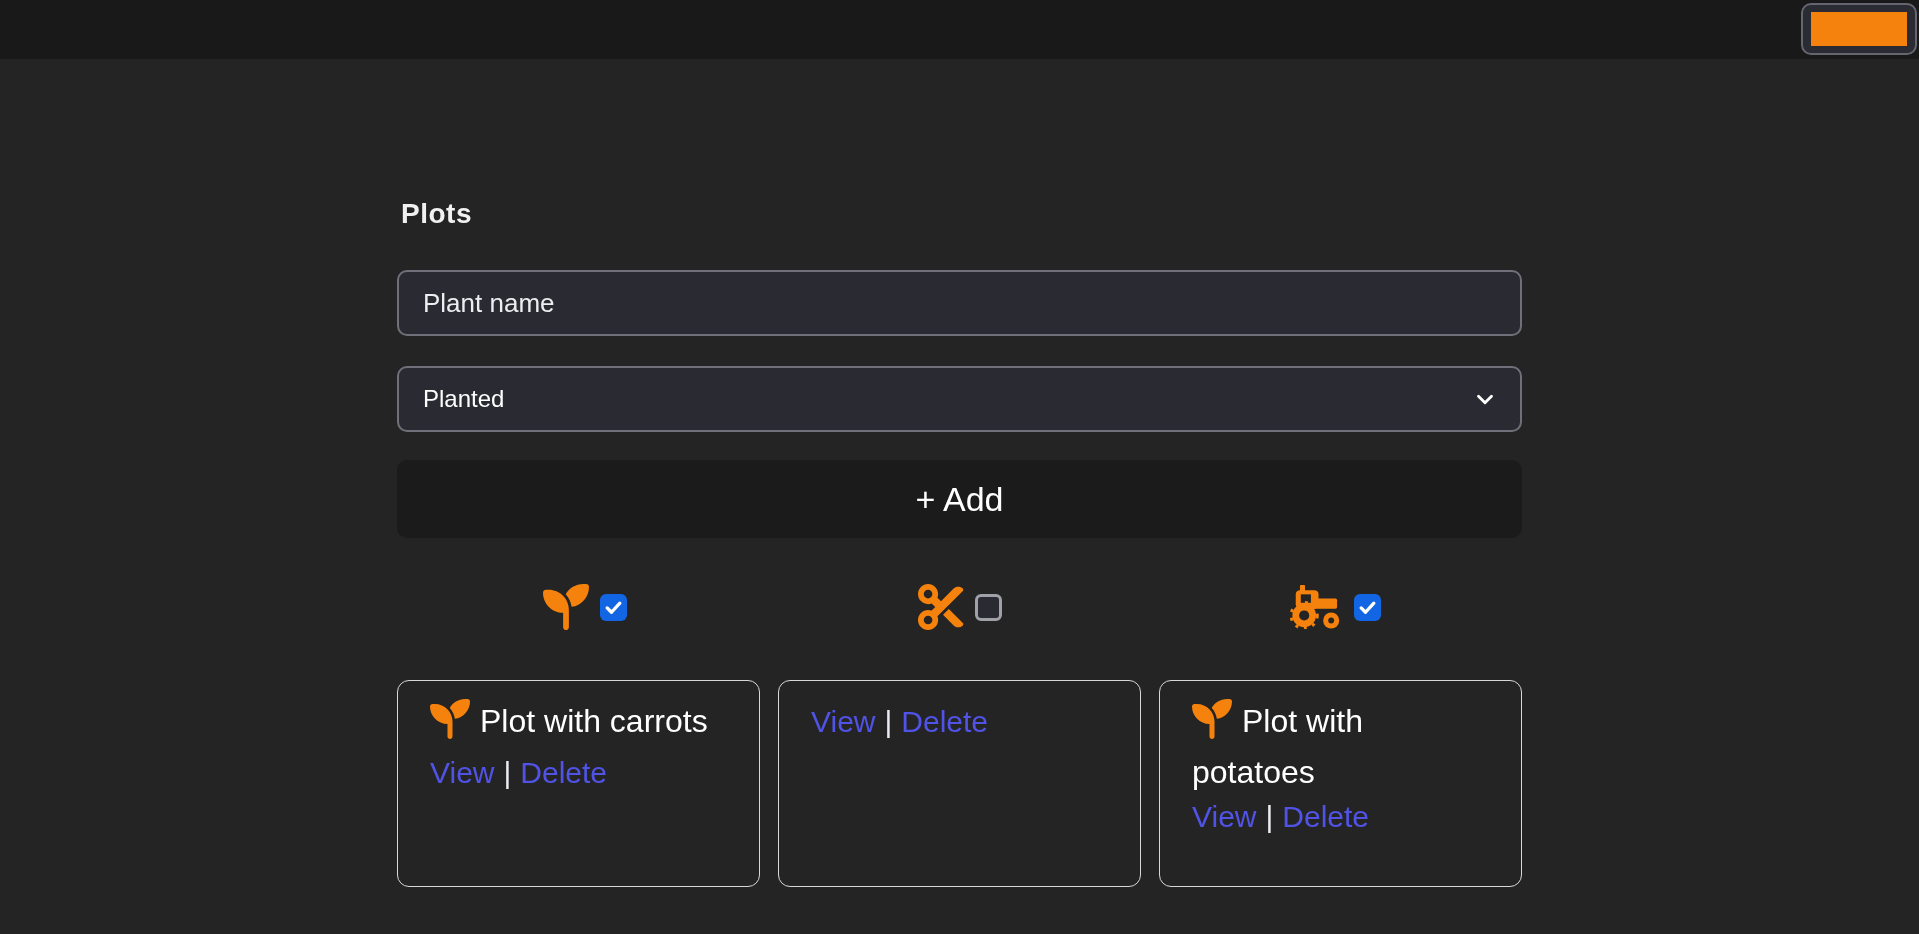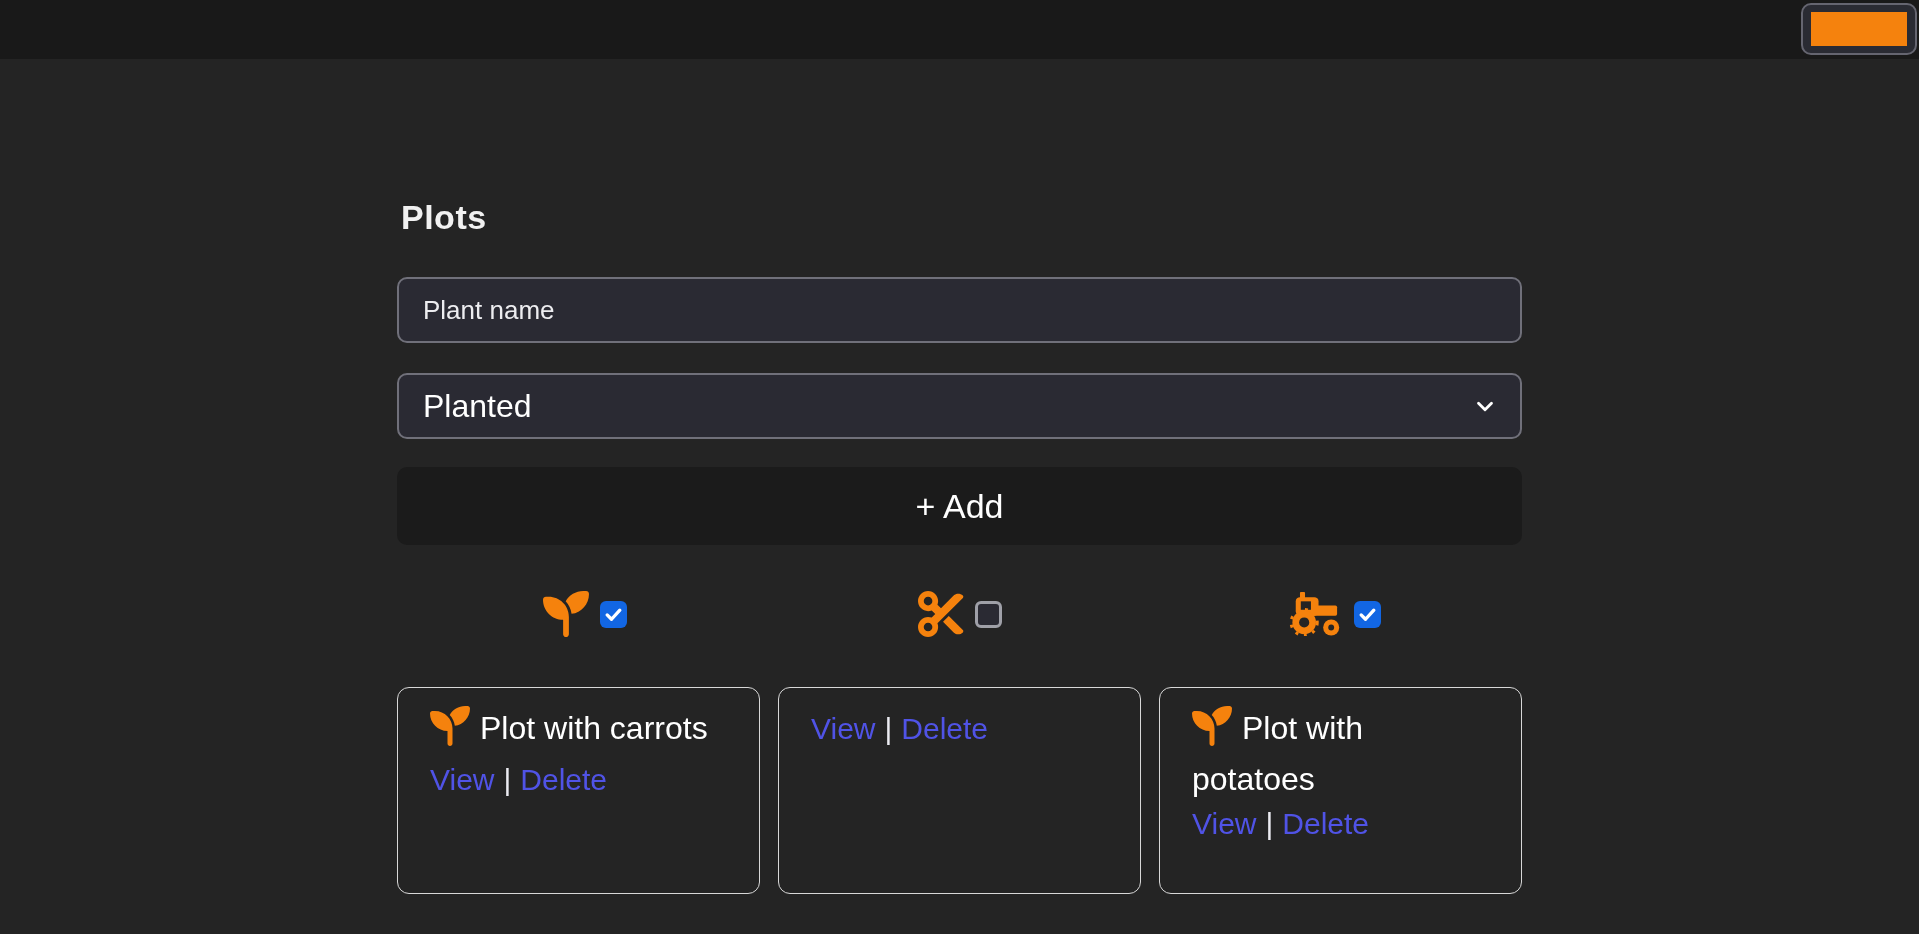--- a/index.html
+++ b/index.html
@@ -20,33 +20,33 @@
     height:59px;background:#191919;position:relative;
   }
   .topbar-btn{
     position:absolute;top:3px;right:2px;width:116px;height:52px;
     background:#2a2b33;border:2px solid #656570;border-radius:10px;
     display:flex;align-items:center;justify-content:center;cursor:pointer;
   }
   .accent-swatch{width:96px;height:34px;background:var(--accent);}
   .container{width:1125px;margin:0 auto;padding-top:139px;}
   h1.page-title{
-    font-size:34px;font-weight:700;color:#f1f1f1;margin:0 0 40px 4px;letter-spacing:.5px;
+    font-size:28px;font-weight:700;color:#f1f1f1;margin:0 0 40px 4px;letter-spacing:.5px;
   }
   .text-input{
     display:block;width:100%;height:66px;background:var(--field-bg);
     border:2px solid #70707a;border-radius:10px;color:#fff;
     font-size:26px;padding:0 24px;margin:0 0 30px 0;outline:none;
     font-family:"Liberation Sans", sans-serif;
   }
   .text-input::placeholder{color:#ededf0;opacity:1;}
   .select{
     width:100%;height:66px;background:var(--field-bg);
     border:2px solid #70707a;border-radius:10px;color:#fff;
-    font-size:32px;padding:0 22px 0 24px;margin-bottom:28px;
+    font-size:24px;padding:0 22px 0 24px;margin-bottom:28px;
     display:flex;align-items:center;justify-content:space-between;cursor:pointer;
   }
   .chev{display:flex;align-items:center;color:#fff;}
   .add-btn{
     display:block;width:100%;height:78px;background:#1b1b1b;border:none;
     border-radius:10px;color:#fff;font-size:34px;cursor:pointer;
     margin-bottom:42px;font-family:"Liberation Sans", sans-serif;
   }
   .filter-row{display:grid;grid-template-columns:repeat(3,1fr);margin-bottom:46px;}
   .filter-item{display:flex;align-items:center;justify-content:center;gap:11px;height:54px;}

